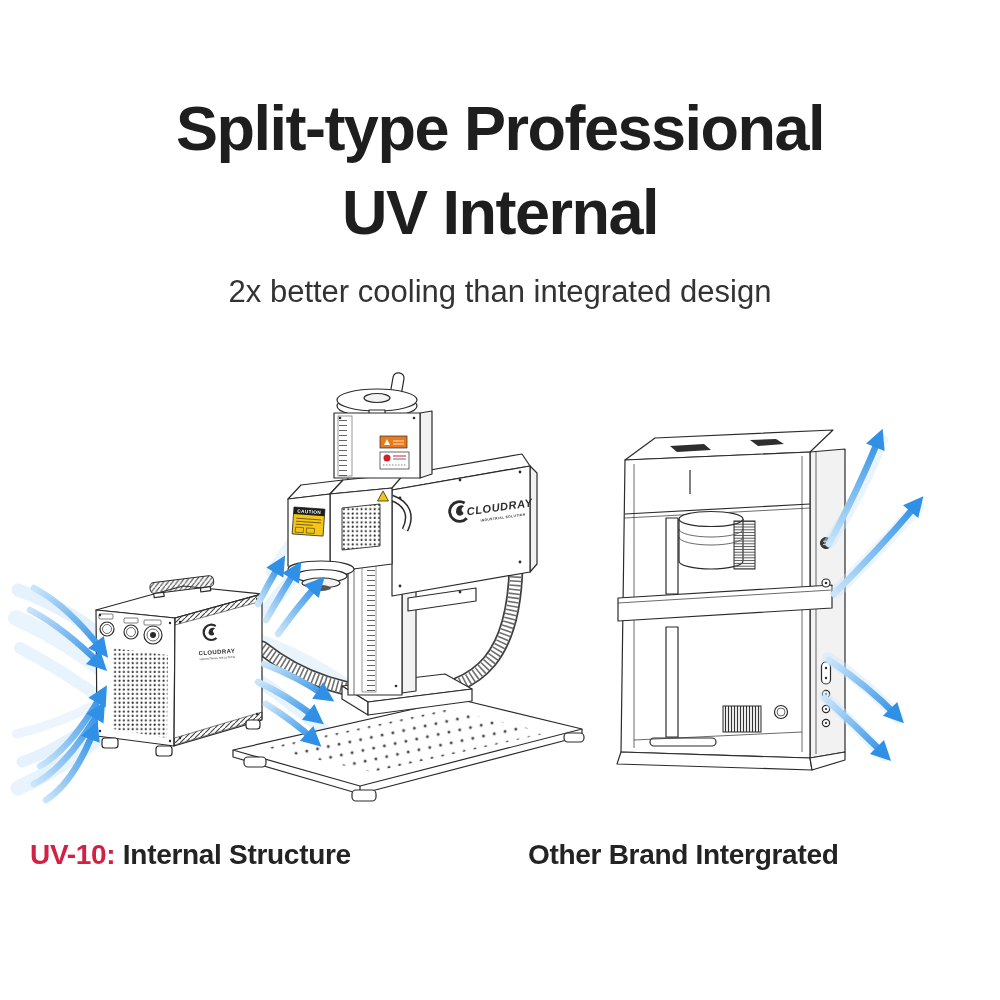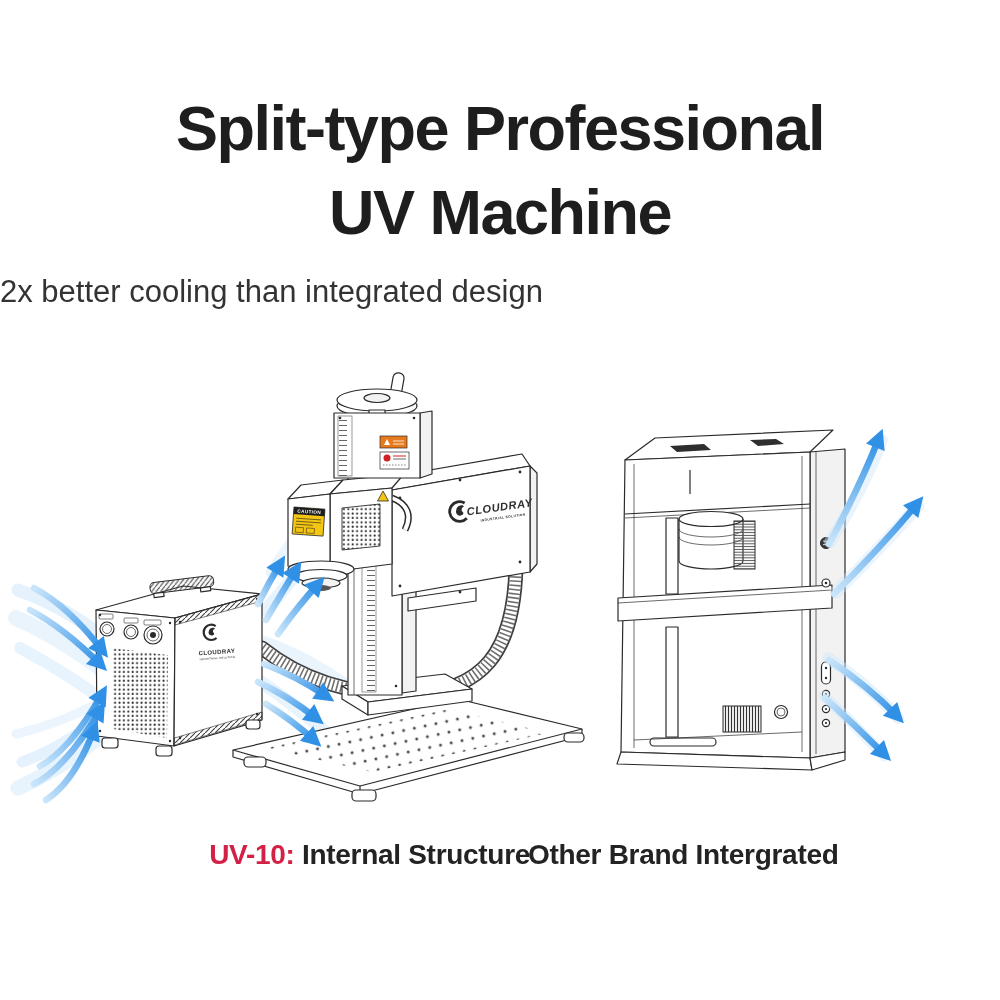--- a/index.html
+++ b/index.html
@@ -1,24 +1,24 @@
 <!DOCTYPE html>
 <html><head>
 <meta charset="utf-8">
 <style>
   html,body{margin:0;padding:0;background:#fff;}
   .page{position:relative;width:1000px;height:1000px;background:#fff;overflow:hidden;
         font-family:"Liberation Sans",sans-serif;}
   .title{position:absolute;top:86px;left:0;right:0;margin:0;text-align:center;
          font-size:63px;line-height:84px;font-weight:800;color:#1e1e1e;letter-spacing:-1.5px;}
   .title span{display:block;}
-  .subtitle{position:absolute;top:274px;left:0;right:0;margin:0;
+  .subtitle{position:absolute;top:274px;left:0;right:0;margin:0;text-align:center;
             font-size:31px;font-weight:400;color:#333;}
   .cap{position:absolute;top:839px;font-size:28px;font-weight:700;color:#232323;letter-spacing:-0.3px;}
-  .capL{left:30px;width:500px;text-align:right;}
+  .capL{left:30px;width:500px;text-align:left;}
   .capR{left:528px;width:424px;}
   .model{color:#d32045;}
   svg{position:absolute;overflow:visible;}
   .ln{fill:#fff;stroke:#2b2b2b;stroke-width:1.2;stroke-linejoin:round;}
   .f1{fill:#f2f2f2;}
   .lnf{fill:none;stroke:#2b2b2b;stroke-width:1.2;stroke-linejoin:round;}
   .thin{stroke-width:0.7;}
   .tr{fill:none;stroke:#cfe7fb;stroke-linecap:round;}
   .arr{fill:none;stroke-width:6.5;stroke-linecap:round;marker-end:url(#L_ah);}
   .scr{fill:#2b2b2b;}
@@ -29,21 +29,21 @@
   .brandtag2{font:700 2.6px "Liberation Sans",sans-serif;fill:#555;letter-spacing:0.3px;text-anchor:middle;}
   .cautxt{font:700 4.6px "Liberation Sans",sans-serif;fill:#fff;letter-spacing:0.4px;text-anchor:middle;}
 </style>
 </head>
 <body>
 
 <div class="page">
 
   <h1 class="title">
     <span>Split-type Professional</span>
-    <span>UV Machine</span>
+    <span>UV Internal</span>
   </h1>
   <p class="subtitle">2x better cooling than integrated design</p>
 
   <svg style="left:30px;top:358px" width="590" height="450" viewBox="0 0 590 450">
     <defs>
       <marker id="L_ah" markerWidth="3.4" markerHeight="3.4" viewBox="0 0 10 10" refX="5" refY="5" orient="auto">
         <path d="M0.5,0.5 L9.5,5 L0.5,9.5 Z" fill="#2f90e6"></path>
       </marker>
       <linearGradient id="gDR" x1="0" y1="0" x2="1" y2="1">
         <stop offset="0" stop-color="#c9e5fa"></stop>

